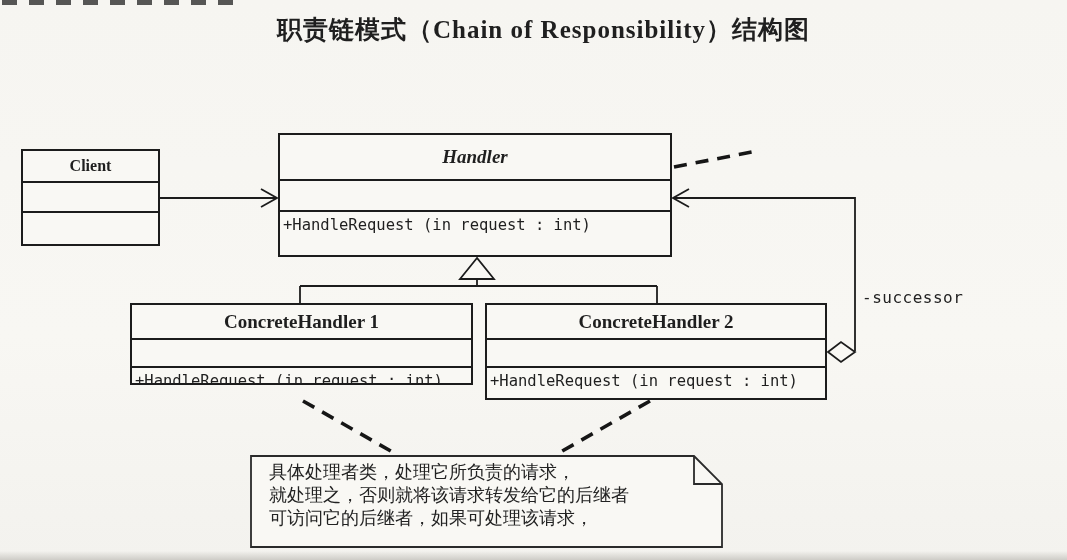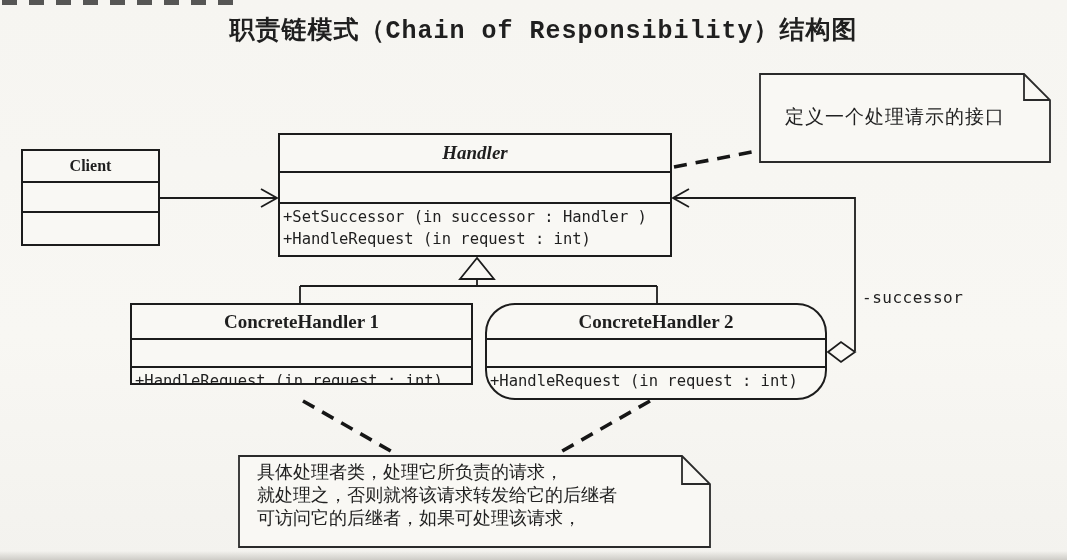--- a/index.html
+++ b/index.html
@@ -15,21 +15,21 @@
     background:linear-gradient(180deg, rgba(200,198,192,0) 0%, rgba(186,184,178,.65) 100%);
   }
   .truncated-top-text {
     position:absolute; left:2px; top:0; width:234px; height:5px;
     background:repeating-linear-gradient(90deg,#2e2e2e 0 15px, transparent 15px 27px);
     opacity:.8;
   }
   .diagram-title {
     position:absolute; left:20px; top:13px; width:1047px;
     text-align:center; font-size:25px; font-weight:bold; letter-spacing:1px;
-    font-family:Liberation Mono, monospace;
+    font-family:Liberation Serif, serif;
   }
   
   .uml-class {
     position:absolute; z-index:2;
     border:2px solid #1c1c1c; background:#f9f8f4;
     display:flex; flex-direction:column;
   }
   .cls-name {
     border-bottom:2px solid #1c1c1c; text-align:center;
     font-weight:bold; font-size:19px; line-height:1.15;
@@ -39,36 +39,36 @@
   .cls-attrs { border-bottom:2px solid #1c1c1c; }
   .cls-methods {
     flex:1; padding:2px 2px 0 3px;
     font-family:"DejaVu Sans Mono","Liberation Mono",monospace;
     font-size:15.5px; line-height:1.45; white-space:nowrap; overflow:hidden;
   }
   #client  { left:21px;  top:149px; width:139px; height:97px; }
   #client .cls-name { height:32px; font-size:16px; }
   #client .cls-attrs { height:30px; }
   #handler { left:278px; top:133px; width:394px; height:124px; }
-  #handler .cls-name { height:38px; }
+  #handler .cls-name { height:46px; }
   #handler .cls-attrs { height:31px; }
   #ch1 { left:130px; top:303px; width:343px; height:82px; }
-  #ch2 { left:485px; top:303px; width:342px; height:97px;border-radius:30px; }
+  #ch2 { left:485px; top:303px; width:342px; height:97px; }
   #ch1 .cls-name, #ch2 .cls-name { height:35px; }
   #ch1 .cls-attrs, #ch2 .cls-attrs { height:28px; }
   
   .uml-note { position:absolute; z-index:2; }
   .uml-note svg { position:absolute; left:0; top:0; }
   .note-text {
     position:relative; z-index:3; font-size:18px; line-height:23px;
     font-family:"Liberation Serif","DejaVu Serif",serif; color:#222;
   }
   #note-handler { left:759px; top:73px; width:292px; height:90px; }
   #note-handler .note-text { padding:32px 0 0 26px; font-size:19px; letter-spacing:1px; }
-  #note-concrete { left:238px; top:455px; width:473px; height:93px; }
+  #note-concrete { left:250px; top:455px; width:473px; height:93px; }
   #note-concrete .note-text { padding:6px 0 0 19px; }
   
   .connector-layer { position:absolute; left:0; top:0; z-index:3; pointer-events:none; }
   .successor-label {
     position:absolute; z-index:3; left:862px; top:288px;
     font-family:"DejaVu Sans Mono","Liberation Mono",monospace;
     font-size:16px; color:#222; letter-spacing:.5px;
   }
 </style>
 </head>
@@ -107,48 +107,40 @@
   <div class="uml-class" id="client">
     <div class="cls-name">Client</div>
     <div class="cls-attrs"></div>
     <div class="cls-methods"></div>
   </div>
 
   <div class="uml-class" id="handler">
     <div class="cls-name italic">Handler</div>
     <div class="cls-attrs"></div>
     <div class="cls-methods">
-      <div>+SetSuccessor (in successor : Handler )</div>
       <div>+HandleRequest (in request : int)</div>
     </div>
   </div>
 
   <div class="uml-class" id="ch1">
     <div class="cls-name">ConcreteHandler 1</div>
     <div class="cls-attrs"></div>
     <div class="cls-methods">
       <div>+HandleRequest (in request : int)</div>
     </div>
   </div>
 
   <div class="uml-class" id="ch2">
     <div class="cls-name">ConcreteHandler 2</div>
     <div class="cls-attrs"></div>
     <div class="cls-methods">
       <div>+HandleRequest (in request : int)</div>
     </div>
   </div>
 
-  <div class="uml-note" id="note-handler">
-    <svg width="292" height="90" viewBox="0 0 292 90">
-      <polygon points="1,1 265,1 291,27 291,89 1,89" fill="#f9f8f4" stroke="#2a2a2a" stroke-width="1.8"></polygon>
-      <polyline points="265,1 265,27 291,27" fill="none" stroke="#2a2a2a" stroke-width="1.8"></polyline>
-    </svg>
-    <div class="note-text">定义一个处理请示的接口</div>
-  </div>
 
   <div class="uml-note" id="note-concrete">
     <svg width="473" height="93" viewBox="0 0 473 93">
       <polygon points="1,1 444,1 472,29 472,92 1,92" fill="#f9f8f4" stroke="#2a2a2a" stroke-width="1.8"></polygon>
       <polyline points="444,1 444,29 472,29" fill="none" stroke="#2a2a2a" stroke-width="1.8"></polyline>
     </svg>
     <div class="note-text">
       <div>具体处理者类，处理它所负责的请求，</div>
       <div>就处理之，否则就将该请求转发给它的后继者</div>
       <div>可访问它的后继者，如果可处理该请求，</div>

